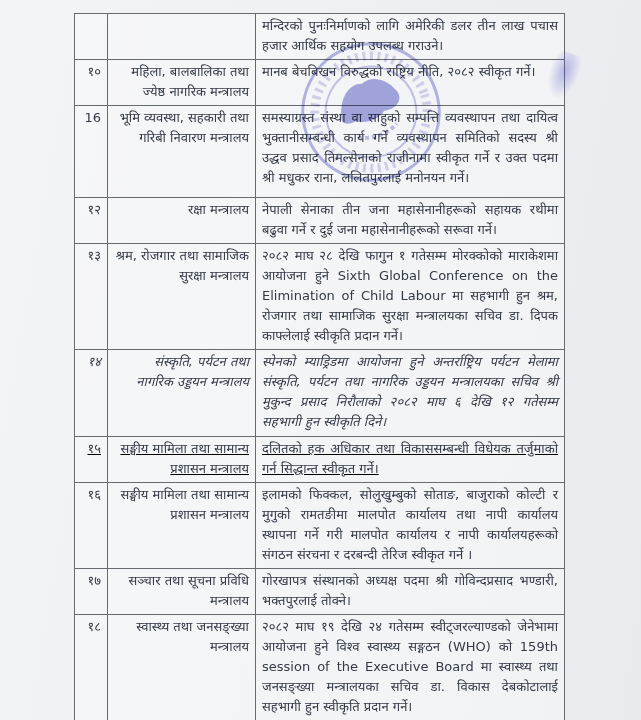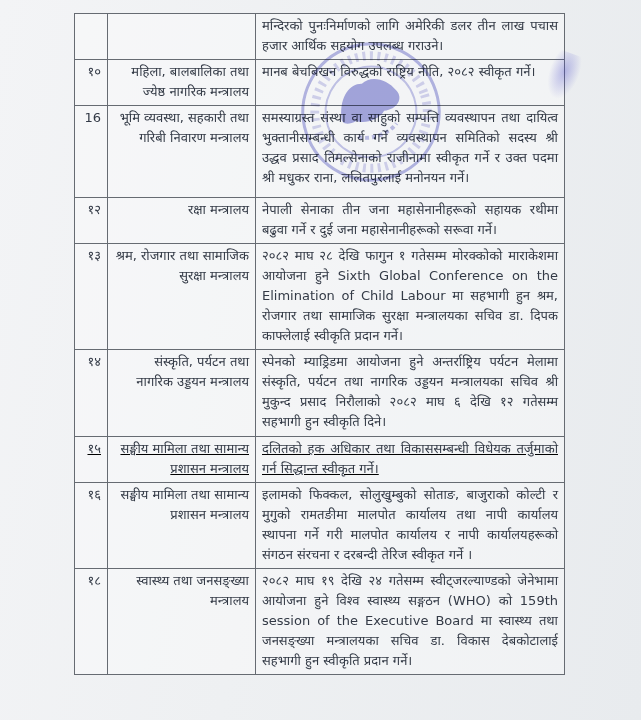--- a/index.html
+++ b/index.html
@@ -27,21 +27,21 @@
     word-break:break-word;
   }
   td.num{text-align:right;padding-left:1px;padding-right:1px;font-size:13.5px;}
   td.ministry{text-align:right;}
   td.decision{text-align:justify;padding-left:8px;padding-right:8px;}
   tbody tr:nth-child(1){height:42px;}
   tbody tr:nth-child(2){height:42px;}
   tbody tr:nth-child(3){height:92px;}
   tbody tr:nth-child(4){height:45px;}
   tbody tr:nth-child(5){height:99px;}
-  tbody tr:nth-child(6){height:87px;}
+  tbody tr:nth-child(6){height:87px;font-style:italic;}
   tbody tr:nth-child(7){height:43px;text-decoration:underline;}
   tbody tr:nth-child(8){height:83px;margin-top:16px;}
   tbody tr:nth-child(9){height:45px;}
   tbody tr:nth-child(10){height:99px;}
   tbody tr:nth-child(11){height:25px;}
   .stamp{
     position:absolute;left:295px;top:38px;width:152px;height:148px;
     color:var(--stamp-color,#3b3dbb);
     opacity:.52;mix-blend-mode:multiply;
     transform:rotate(-18deg);
@@ -100,20 +100,25 @@
           <td class="num">१५</td>
           <td class="ministry">सङ्घीय मामिला तथा सामान्य प्रशासन मन्त्रालय</td>
           <td class="decision">दलितको हक अधिकार तथा विकाससम्बन्धी विधेयक तर्जुमाको गर्न सिद्धान्त स्वीकृत गर्ने।</td>
         </tr>
         <tr>
           <td class="num">१६</td>
           <td class="ministry">सङ्घीय मामिला तथा सामान्य प्रशासन मन्त्रालय</td>
           <td class="decision">इलामको फिक्कल, सोलुखुम्बुको सोताङ, बाजुराको कोल्टी र मुगुको रामतङीमा मालपोत कार्यालय तथा नापी कार्यालय स्थापना गर्ने गरी मालपोत कार्यालय र नापी कार्यालयहरूको संगठन संरचना र दरबन्दी तेरिज स्वीकृत गर्ने ।</td>
         </tr>
         <tr>
+          <td class="num">१७</td>
+          <td class="ministry">सञ्चार तथा सूचना प्रविधि मन्त्रालय</td>
+          <td class="decision">गोरखापत्र संस्थानको अध्यक्ष पदमा श्री गोविन्दप्रसाद भण्डारी, भक्तपुरलाई तोक्ने।</td>
+        </tr>
+        <tr>
           <td class="num">१८</td>
           <td class="ministry">स्वास्थ्य तथा जनसङ्ख्या मन्त्रालय</td>
           <td class="decision">२०८२ माघ १९ देखि २४ गतेसम्म स्वीट्जरल्याण्डको जेनेभामा आयोजना हुने विश्व स्वास्थ्य सङ्गठन (WHO) को 159th session of the Executive Board मा स्वास्थ्य तथा जनसङ्ख्या मन्त्रालयका सचिव डा. विकास देबकोटालाई सहभागी हुन स्वीकृति प्रदान गर्ने।</td>
         </tr>
       </tbody>
   </table>
 
   <svg class="stamp" viewBox="0 0 150 150" xmlns="http://www.w3.org/2000/svg">
     <circle cx="75" cy="75" r="69" fill="none" stroke="currentColor" stroke-width="3" stroke-opacity="0.7"></circle>
     <circle cx="75" cy="75" r="46" fill="none" stroke="currentColor" stroke-width="2" stroke-opacity="0.55"></circle>

